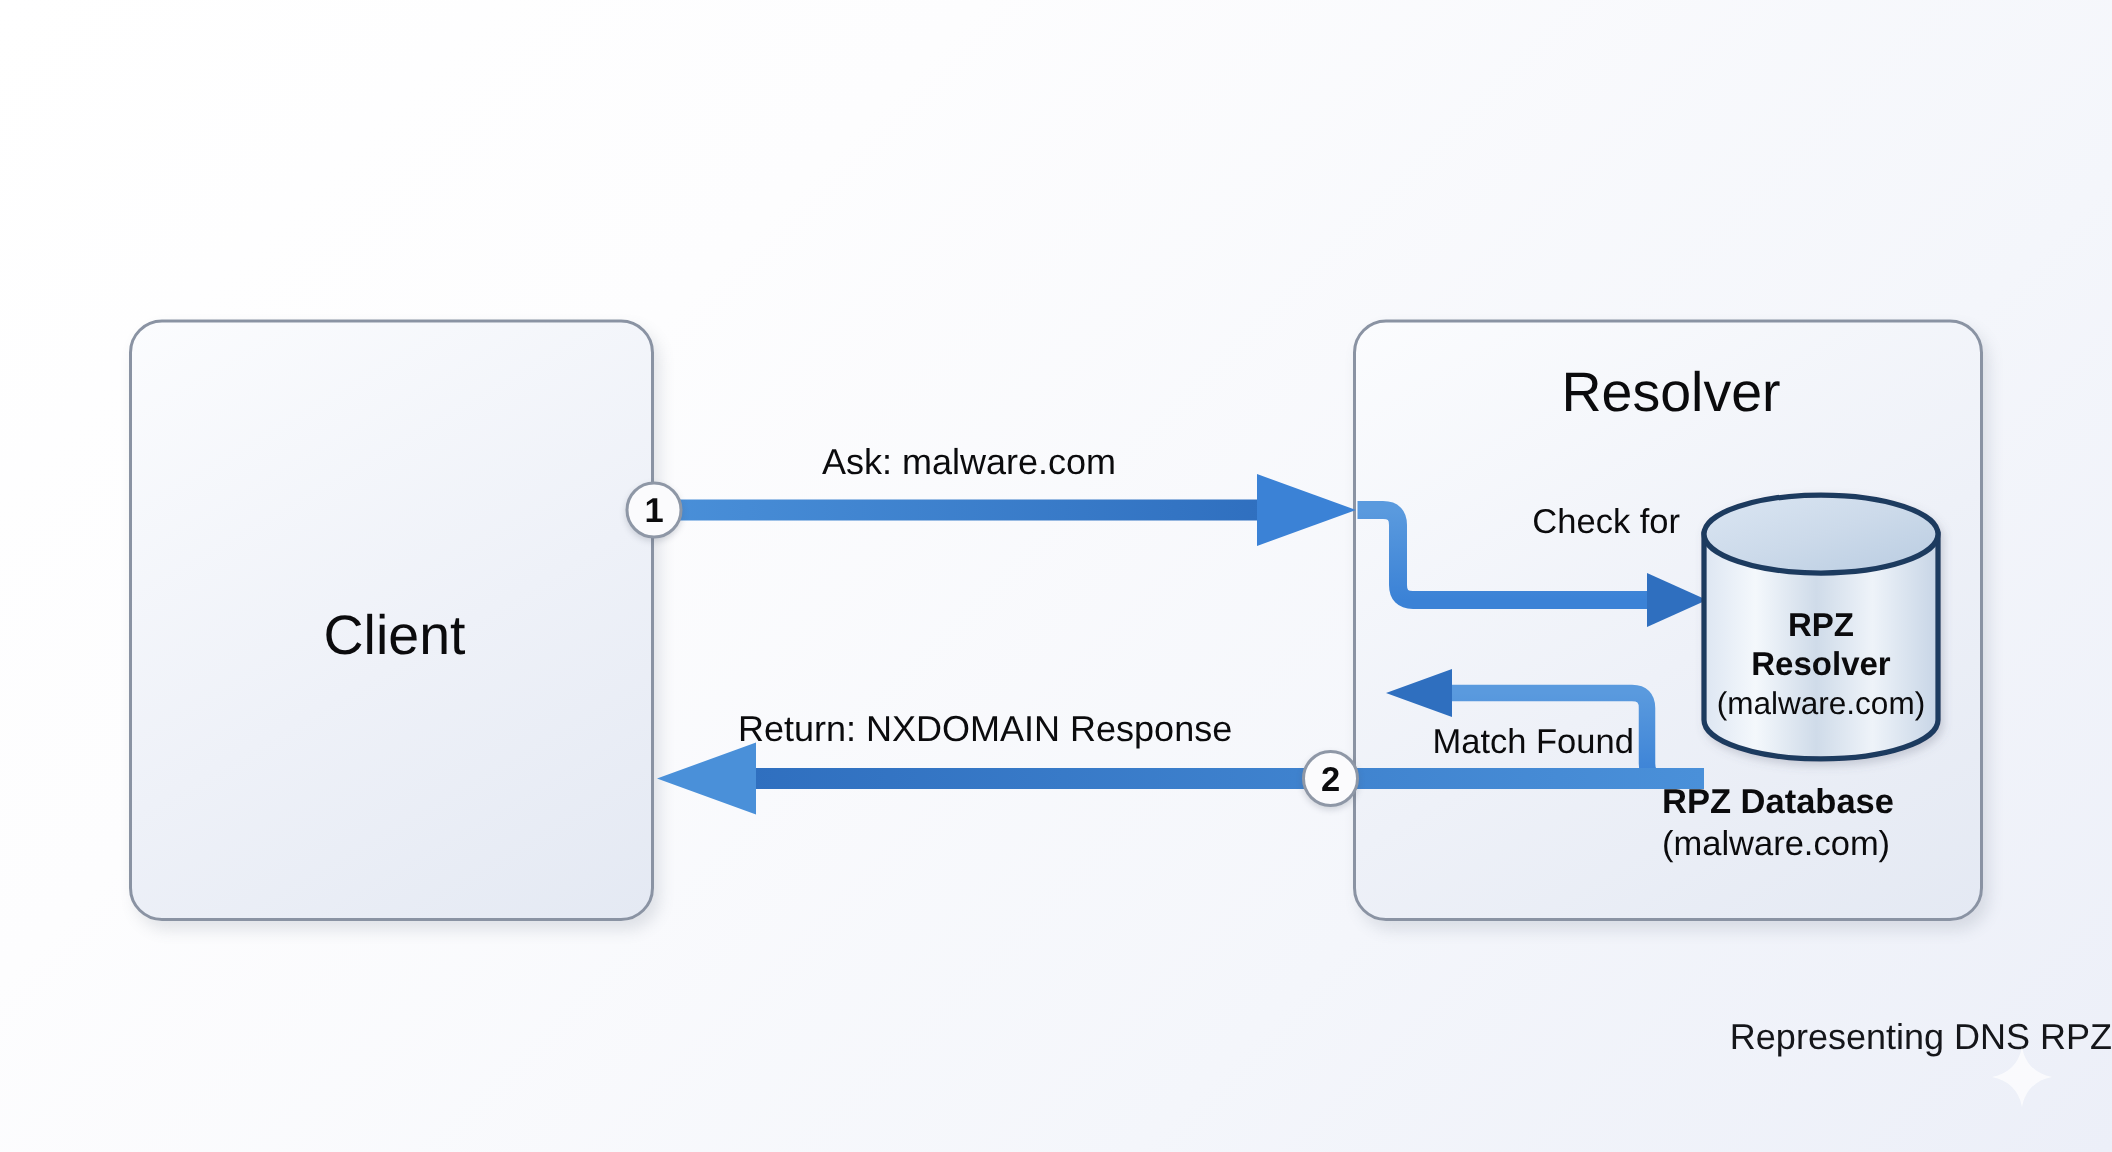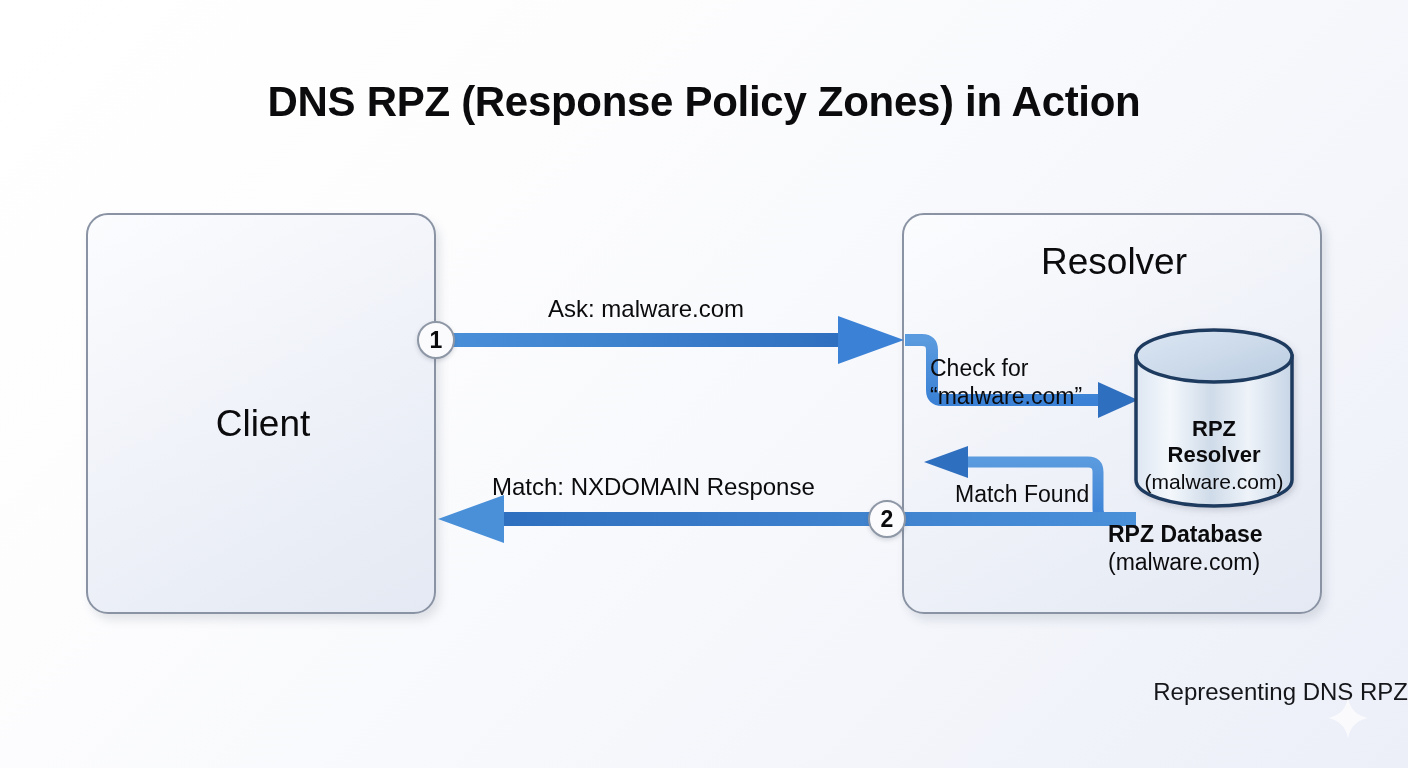--- a/index.html
+++ b/index.html
@@ -103,37 +103,36 @@
   }
   #return-label {
     left: 492px;
     top: 473px;
   }
 
   #check-label {
     left: 930px;
     top: 333px;
     width: 190px;
-    text-align: left;
+    text-align: right;
     font-size: 23px;
     line-height: 1.22;
     white-space: normal;
-    margin-top: 21px;
   }
   #match-label {
     left: 955px;
     top: 481px;
     font-size: 23px;
   }
 
   
   #db-inner-text {
     position: absolute;
     left: 1128px;
-    top: 416px;
+    top: 404px;
     width: 172px;
     text-align: center;
     line-height: 1.2;
     color: #0b0b0d;
   }
   #db-inner-text .db-title {
     display: block;
     font-size: 22px;
     font-weight: bold;
   }
@@ -200,21 +199,20 @@
     width: 44px;
     height: 44px;
     opacity: 0.72;
   }
 </style>
 </head>
 <body>
 
 <div id="canvas">
 
-  <div id="diagram-title">DNS RPZ (Response Policy Zones) in Action</div>
 
   <div class="node-box" id="client-box">
     <div id="client-label">Client</div>
   </div>
 
   <div class="node-box" id="resolver-box">
     <div id="resolver-label">Resolver</div>
   </div>
 
   <svg id="vector-layer" viewBox="0 0 1408 768" xmlns="http://www.w3.org/2000/svg">
@@ -272,26 +270,25 @@
       <path d="M 1136 356 L 1136 480 A 78 26 0 0 0 1292 480 L 1292 356 Z" fill="url(#cylBody)" stroke="#1f3a5f" stroke-width="3.5"></path>
       <ellipse cx="1214" cy="356" rx="78" ry="26" fill="url(#cylTop)" stroke="#1f3a5f" stroke-width="3.5"></ellipse>
     </g>
   </svg>
 
   <div class="edge-label" id="ask-label">
     <b>Ask:</b><span> malware.com</span>
   </div>
 
   <div class="edge-label" id="return-label">
-    <b>Match:</b><span> NXDOMAIN Response</span>
+    <b>Return:</b><span> NXDOMAIN Response</span>
   </div>
 
   <div class="edge-label" id="check-label">
     <div>Check for</div>
-    <div>“malware.com”</div>
   </div>
 
   <div class="edge-label" id="match-label">Match Found</div>
 
   <div id="db-inner-text">
     <span class="db-title">RPZ</span>
     <span class="db-title">Resolver</span>
     <span class="db-sub">(malware.com)</span>
   </div>
 

